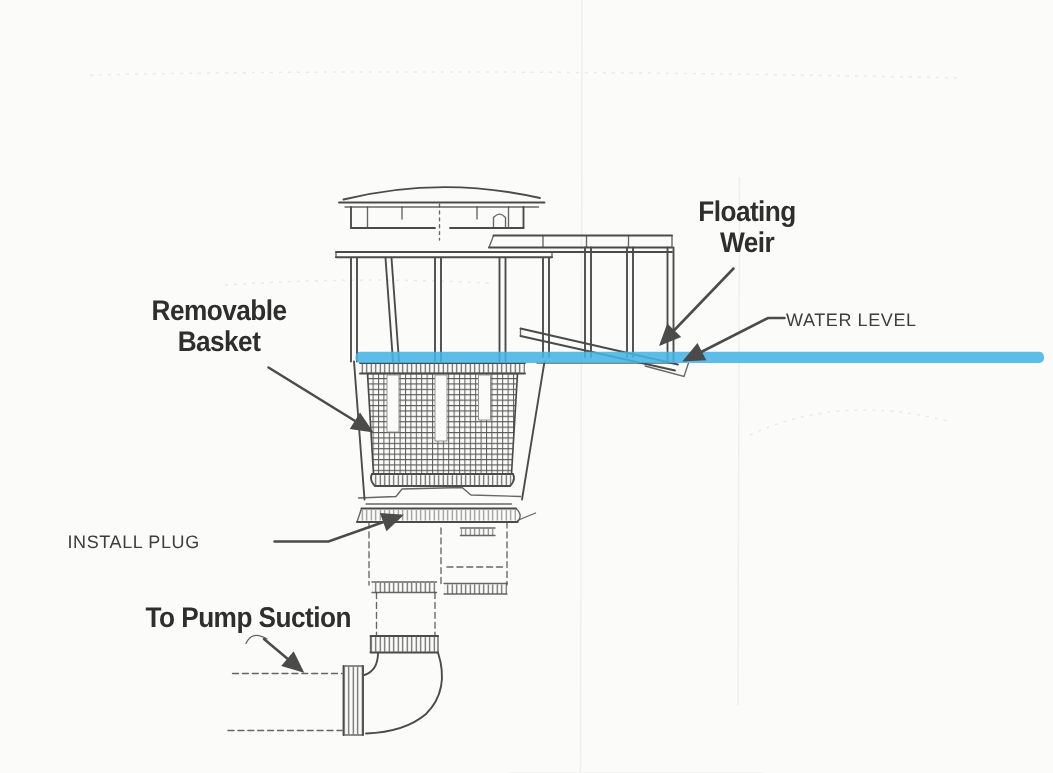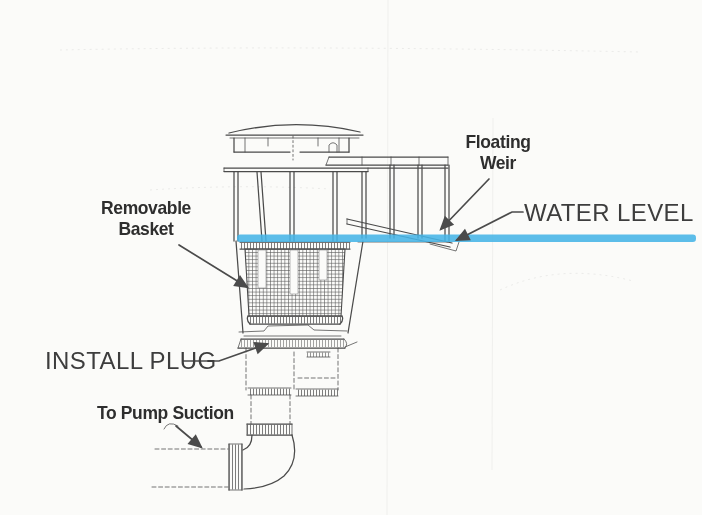--- a/index.html
+++ b/index.html
@@ -26,21 +26,21 @@
   
   .lbl{position:absolute;white-space:nowrap;}
   .lbl-bold{
     font-weight:bold;font-size:19px;line-height:21px;
     letter-spacing:-0.4px;color:var(--label_bold,#2e2e2e);
     transform:scaleX(0.92);
   }
   .centered{text-align:center;transform-origin:center top;}
   .leftal{transform-origin:left top;}
   .lbl-caps{
-    font-weight:normal;font-size:24px;line-height:22px;
+    font-weight:normal;font-size:12px;line-height:22px;
     letter-spacing:0.4px;color:var(--label_light,#3d3d3d);
   }
 </style>
 </head>
 <body>
 
 <div class="stage">
 
   <svg class="art" width="702" height="515" viewBox="0 0 702 515">
     <defs>

